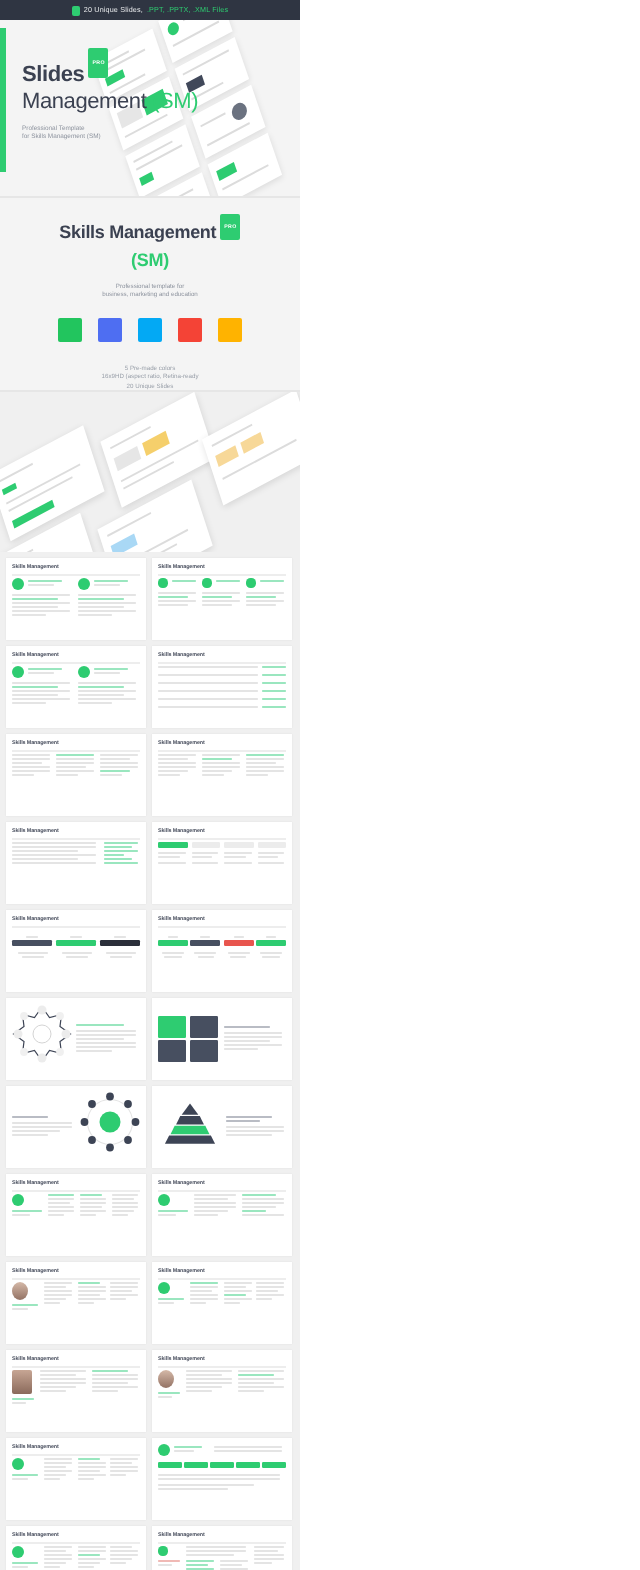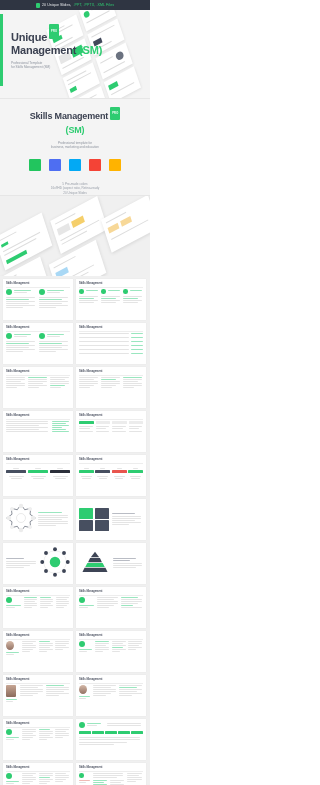--- a/index.html
+++ b/index.html
@@ -27,21 +27,21 @@
   .hero-iso{position:absolute;right:-14px;top:-8px;width:110px;height:112px;
     transform:rotate(-28deg) skewX(-9deg);}
   .iso-card{position:absolute;background:#fff;box-shadow:0 1px 3px rgba(0,0,0,.1);}
   .iso-line{position:absolute;background:#dcdcdc;height:1px;}
   .iso-blk{position:absolute;background:#e6e6e6;}
   .iso-grn{position:absolute;background:#2ecc71;}
   .iso-dk{position:absolute;background:#41485a;}
   .iso-circ{position:absolute;border-radius:50%;background:#2ecc71;}
   .hero-copy{position:absolute;left:11px;top:18px;z-index:3;}
   .hero-t1{font-size:11px;font-weight:bold;color:#3b4151;line-height:13px;letter-spacing:-.2px;}
-  .hero-t2{font-size:11px;font-weight:bold;color:#3b4151;line-height:13px;letter-spacing:-.2px;}
+  .hero-t2{font-size:11px;font-weight:normal;color:#3b4151;line-height:13px;letter-spacing:-.2px;}
   .hero-t2 .sm{color:#2ecc71;}
   .badge-pro{
     display:inline-block;vertical-align:super;background:#2ecc71;color:#fff;
     font-size:2.6px;font-weight:bold;padding:1px 2px;border-radius:1px;
     letter-spacing:.2px;margin-left:2px;position:relative;top:-4px;
   }
   .hero-sub{margin-top:4px;font-size:3.2px;color:#8d939e;line-height:4.6px;}
 
   
   .feat{position:relative;height:97px;background:#f4f4f4;border-top:1px solid #e6e6e6;
@@ -137,21 +137,21 @@
 
       </div>
       <div class="iso-card" style="left:42px;top:75px;width:34px;height:22px;">
         <div class="iso-grn" style="left:3px;top:5px;width:10px;height:5px;"></div>
         <div class="iso-line" style="left:3px;top:14px;width:26px;"></div>
       </div>
     </div>
 
     <div class="hero-copy">
       <div class="hero-t1">
-        <span>Unique</span><span class="badge-pro">PRO</span>
+        <span>Slides</span><span class="badge-pro">PRO</span>
       </div>
       <div class="hero-t2">
         <span>Management</span>
         <span class="sm">(SM)</span>
       </div>
       <div class="hero-sub">
         <div>Professional Template</div>
         <div>for Skills Management (SM)</div>
       </div>
     </div>

